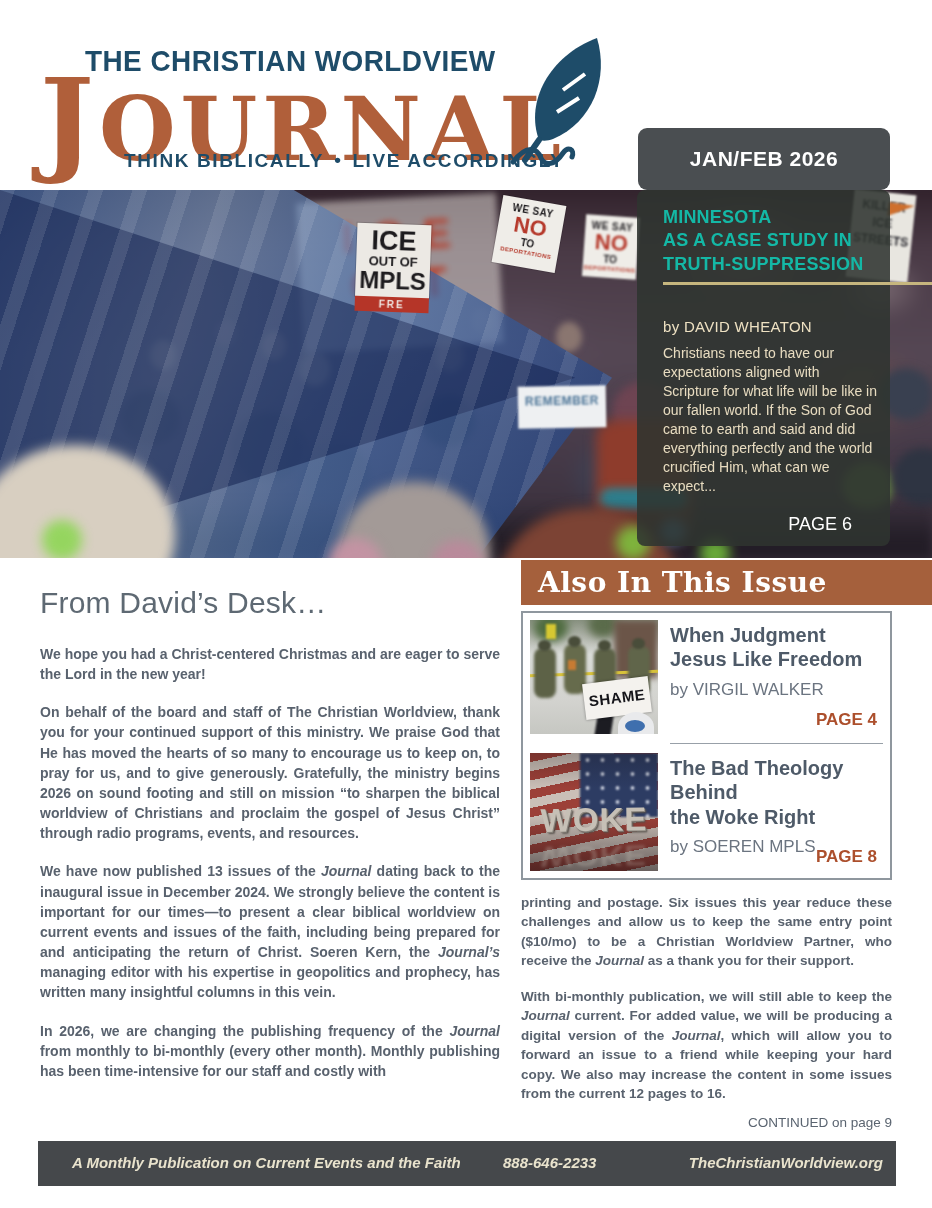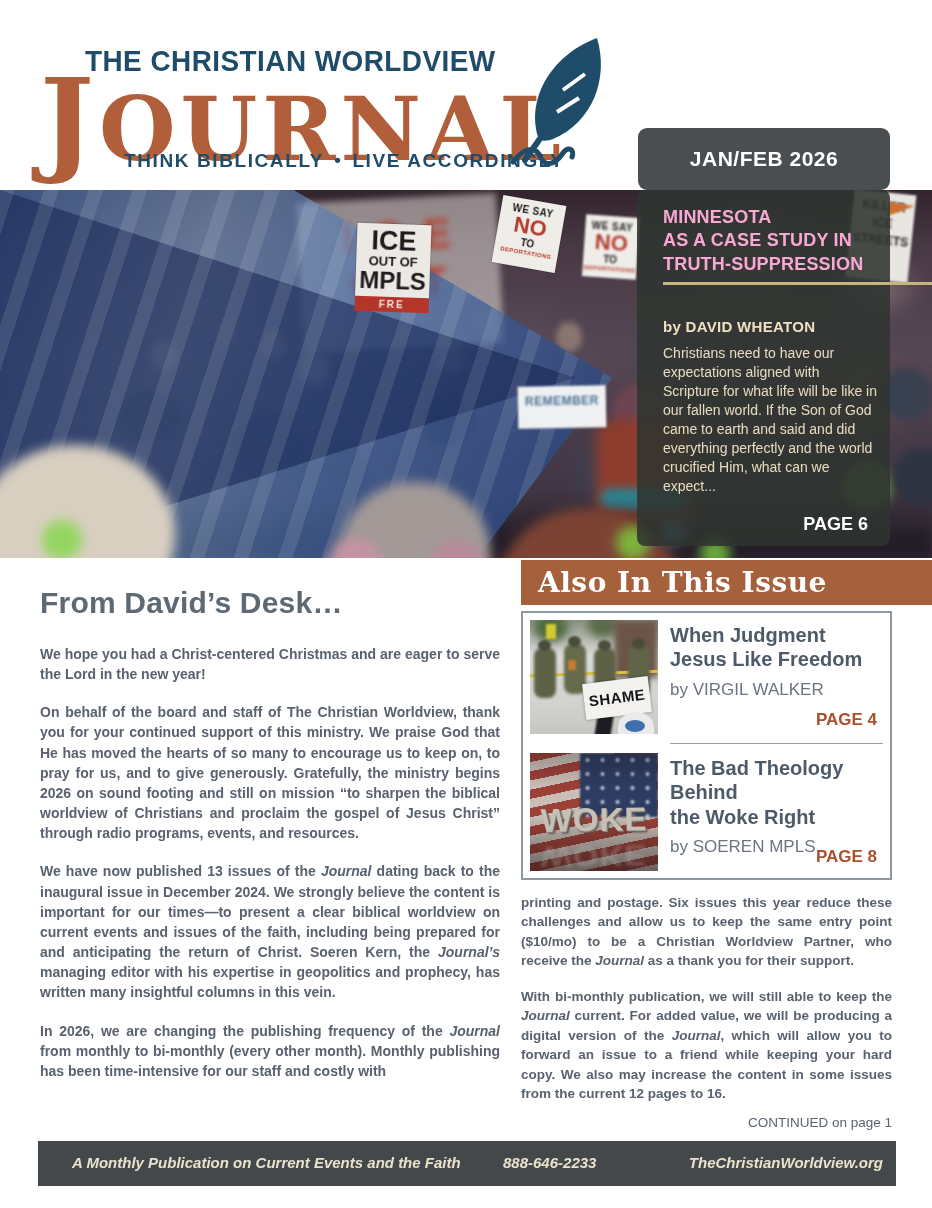--- a/index.html
+++ b/index.html
@@ -74,24 +74,24 @@
   .flag::before{content:"";position:absolute;inset:0;
       clip-path:polygon(0 0,94% 51%,0 100%);background:rgba(20,35,80,.55);}
   .flag::after{content:"";position:absolute;inset:0;
       background:repeating-linear-gradient(108deg,rgba(255,255,255,.10) 0 14px,rgba(0,0,0,0) 14px 42px);}
   .mn-star{position:absolute;left:4px;top:312px;width:128px;height:128px;background:#e9e3d6;z-index:1;
       clip-path:polygon(50% 0%,58% 30.6%,85.4% 14.6%,69.4% 42%,100% 50%,69.4% 58%,85.4% 85.4%,
       58% 69.4%,50% 100%,42% 69.4%,14.6% 85.4%,30.6% 58%,0% 50%,30.6% 42%,14.6% 14.6%,42% 30.6%);}
 
   .overlay-box{position:absolute;left:637px;top:0;width:253px;height:356px;z-index:7;
       background:rgba(47,52,48,.88);border-radius:8px;padding:16px 16px 12px 26px;}
-  .ov-title{font-size:18px;line-height:1.3;font-weight:800;color:#f9a8d4;white-space:pre-line;letter-spacing:.2px;}
-  .ov-byline{margin-top:42px;font-size:15px;font-weight:bold;color:#eee1c2;letter-spacing:.3px;}
+  .ov-title{font-size:18px;line-height:1.3;font-weight:800;color:#14b8a6;white-space:pre-line;letter-spacing:.2px;}
+  .ov-byline{margin-top:42px;font-size:15px;font-weight:normal;color:#eee1c2;letter-spacing:.3px;}
   .ov-excerpt{margin-top:9px;font-size:14px;line-height:1.36;color:#e8dcc0;width:214px;}
-  .ov-page{position:absolute;right:22px;bottom:11px;font-size:18px;font-weight:700;color:#fff;}
+  .ov-page{position:absolute;right:38px;bottom:11px;font-size:18px;font-weight:400;color:#fff;}
   .rule-line{position:absolute;left:663px;top:92px;right:0;height:3px;background:#c6b67e;z-index:8;}
 
   
   .also-banner{position:absolute;left:521px;top:560px;width:411px;height:45px;background:#a5603c;
       color:#fff;font-family:"DejaVu Serif","Liberation Serif",serif;font-weight:bold;font-size:28px;
       line-height:45px;padding-left:17px;letter-spacing:.5px;}
   .issue-box{border:2px solid #8f979e;padding:7px;background:#fff;}
   .entry{display:flex;gap:12px;position:relative;}
   .thumb{width:128px;flex:0 0 128px;position:relative;overflow:hidden;}
   .thumb-shame{height:114px;background:linear-gradient(180deg,#87907f 0%,#aeb2a8 14%,#d9dbd7 30%,#d3d3cf 70%,#c6c7c2 100%);}
@@ -115,21 +115,21 @@
   .t-woke-refl{position:absolute;left:2px;top:84px;width:124px;text-align:center;font-size:33px;font-weight:900;
       letter-spacing:1px;color:#c6c0b6;opacity:.28;transform:scaleY(-.9) rotate(1deg);filter:blur(1.5px);}
   .entry-text{flex:1;position:relative;padding-top:3px;}
   .entry-title{font-size:20px;line-height:1.22;font-weight:bold;color:#4e5a68;white-space:pre-line;}
   .entry-byline{margin-top:8px;font-size:17px;color:#6b7480;}
   .entry-page{position:absolute;right:6px;bottom:4px;font-size:17px;font-weight:800;color:#ac4f2c;}
   .entry-divider{border:none;border-top:1px solid #98a0a8;margin:9px 0 9px 140px;}
 
   
   .col-left{position:absolute;left:40px;top:586px;width:460px;}
-  .desk-heading{font-size:30px;color:#5e6973;letter-spacing:.2px;margin:0 0 24px 0;font-weight:bold;}
+  .desk-heading{font-size:30px;color:#5e6973;letter-spacing:.2px;margin:0 0 24px 0;font-weight:normal;}
   .body-copy p{margin:0 0 18px 0;text-align:justify;color:#59626e;font-weight:bold;}
   .col-left .body-copy p{font-size:14px;line-height:1.44;}
   .col-right{position:absolute;left:521px;top:611px;width:371px;}
   .col-right .body-copy{margin-top:13px;}
   .col-right .body-copy p{font-size:13.5px;line-height:1.44;margin-bottom:16px;}
   .continued{text-align:right;font-size:13.5px;color:#5a6470;margin-top:-4px;}
 
   
   .footer{position:absolute;left:38px;top:1141px;width:858px;height:45px;background:#45484b;
       color:#e9e3cd;font-style:italic;font-weight:bold;font-size:15px;}
@@ -288,21 +288,21 @@
 the Woke Right</div>
           <div class="entry-byline">by SOEREN MPLS</div>
           <div class="entry-page">PAGE 8</div>
         </div>
       </div>
     </div>
     <div class="body-copy">
         <p>printing and postage. Six issues this year reduce these challenges and allow us to keep the same entry point ($10/mo) to be a Christian Worldview Partner, who receive the <em>Journal</em> as a thank you for their support.</p>
         <p>With bi-monthly publication, we will still able to keep the <em>Journal</em> current. For added value, we will be producing a digital version of the <em>Journal</em>, which will allow you to forward an issue to a friend while keeping your hard copy. We also may increase the content in some issues from the current 12 pages to 16.</p>
       </div>
-    <div class="continued">CONTINUED on page 1</div>
+    <div class="continued">CONTINUED on page 9</div>
   </div>
 
   <div class="footer">
     <span class="f-left">A Monthly Publication on Current Events and the Faith</span>
     <span class="f-center">888-646-2233</span>
     <span class="f-right">TheChristianWorldview.org</span>
   </div>
 
 </div>
 

